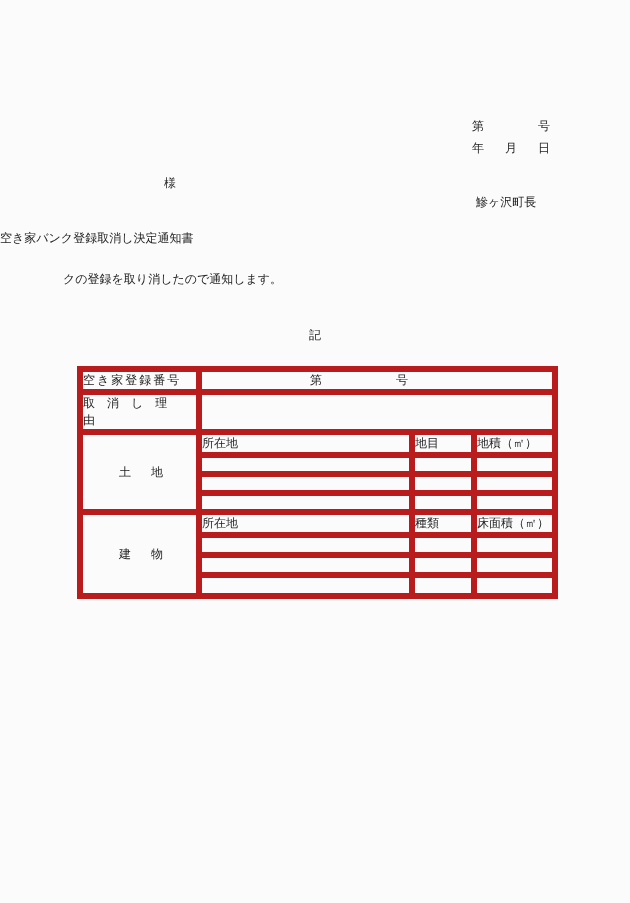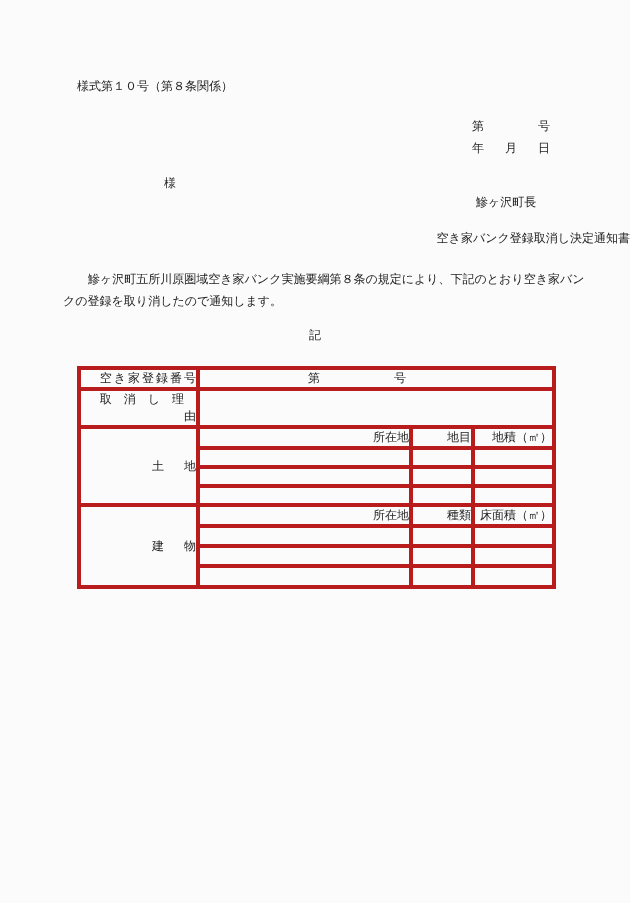--- a/index.html
+++ b/index.html
@@ -15,37 +15,37 @@
   }
   .abs{position:absolute;line-height:1.25;white-space:nowrap;}
 
   
   .form-number{left:77px;top:79px;}
   .pair-row{left:472px;width:78px;display:flex;justify-content:space-between;}
   .doc-number{top:119px;}
   .date-line{top:141px;}
   .recipient{left:164px;top:176px;}
   .sender{left:444px;top:195px;padding-left:32px;}
-  .doc-title{left:0;top:231px;width:630px;text-align:right;}
+  .doc-title{left:0;top:231px;width:630px;text-align:left;}
   .body-paragraph{left:63px;top:268px;width:506px;line-height:22px;}
   .body-line{white-space:nowrap;}
   .body-line.first{padding-left:25px;}
   .section-mark{left:0;top:328px;width:630px;text-align:center;}
 
   
   table.reg-table{
     position:absolute;left:77px;top:366px;
     border-collapse:collapse;table-layout:fixed;
     width:475px;
     font-size:12px;color:#1e1e1e;
   }
   .reg-table td{
-    border:4px solid #b91c1c;
+    border:6px solid #b91c1c;
     padding:0;
-    text-align:right;
+    text-align:left;
     vertical-align:middle;
     overflow:hidden;
   }
   .reg-table{border:1.5px solid #333;}
   tr.h21{height:21px;}
   tr.h19{height:19px;}
   tr.h20{height:20px;}
 
   
   .ls2{letter-spacing:2px;margin-right:-2px;}
@@ -53,41 +53,39 @@
   .ls20{letter-spacing:20px;margin-right:-20px;margin-left:36px;}
 
   .regno-cell{text-align:left;}
   .regno-inner{padding-left:108px;display:flex;gap:74px;}
 </style>
 </head>
 <body>
 
 <div class="page">
 
-  <div class="abs form-number">様式第１０号（第８条関係）</div>
 
   <div class="abs pair-row doc-number">
     <span>第</span>
     <span>号</span>
   </div>
 
   <div class="abs pair-row date-line">
     <span>年</span>
     <span>月</span>
     <span>日</span>
   </div>
 
   <div class="abs recipient">様</div>
 
   <div class="abs sender">鰺ヶ沢町長</div>
 
   <div class="abs doc-title">空き家バンク登録取消し決定通知書</div>
 
   <div class="abs body-paragraph">
-    <div class="body-line first">鰺ヶ沢町五所川原圏域空き家バンク実施要綱第８条の規定により、下記のとおり空き家バン</div>
     <div class="body-line">クの登録を取り消したので通知します。</div>
   </div>
 
   <div class="abs section-mark">記</div>
 
   <table class="reg-table">
     <colgroup>
       <col style="width:119px">
       <col style="width:213px">
       <col style="width:62px">

